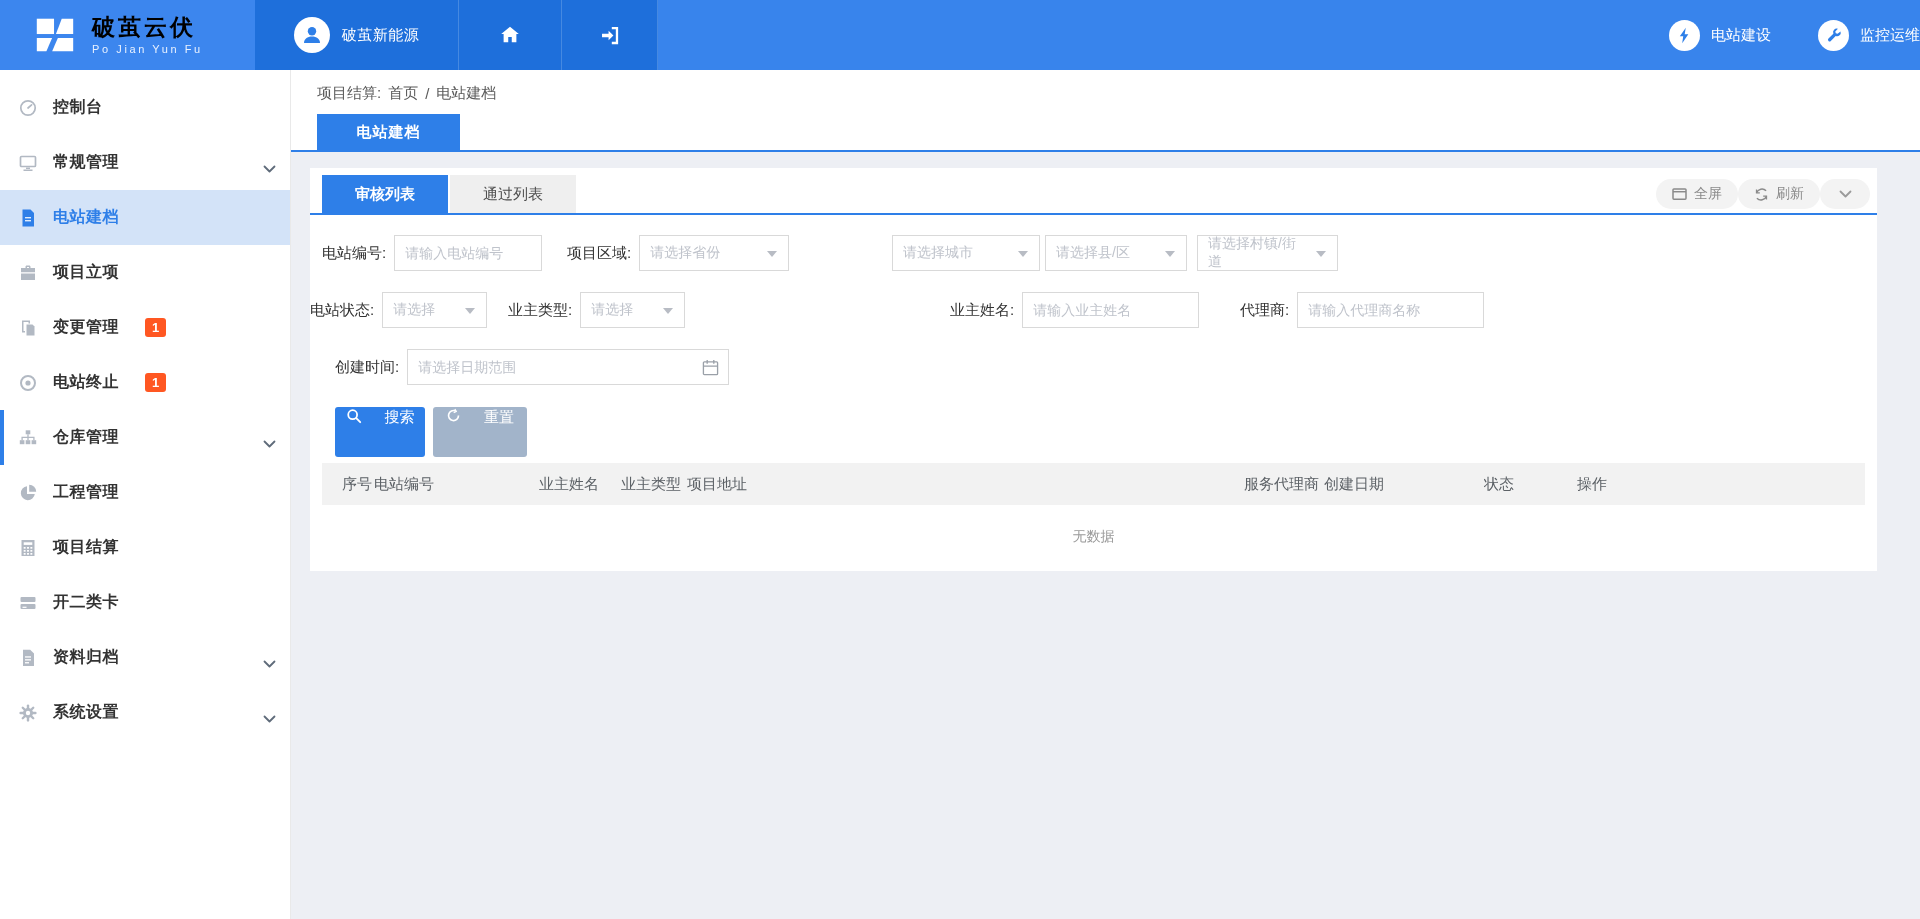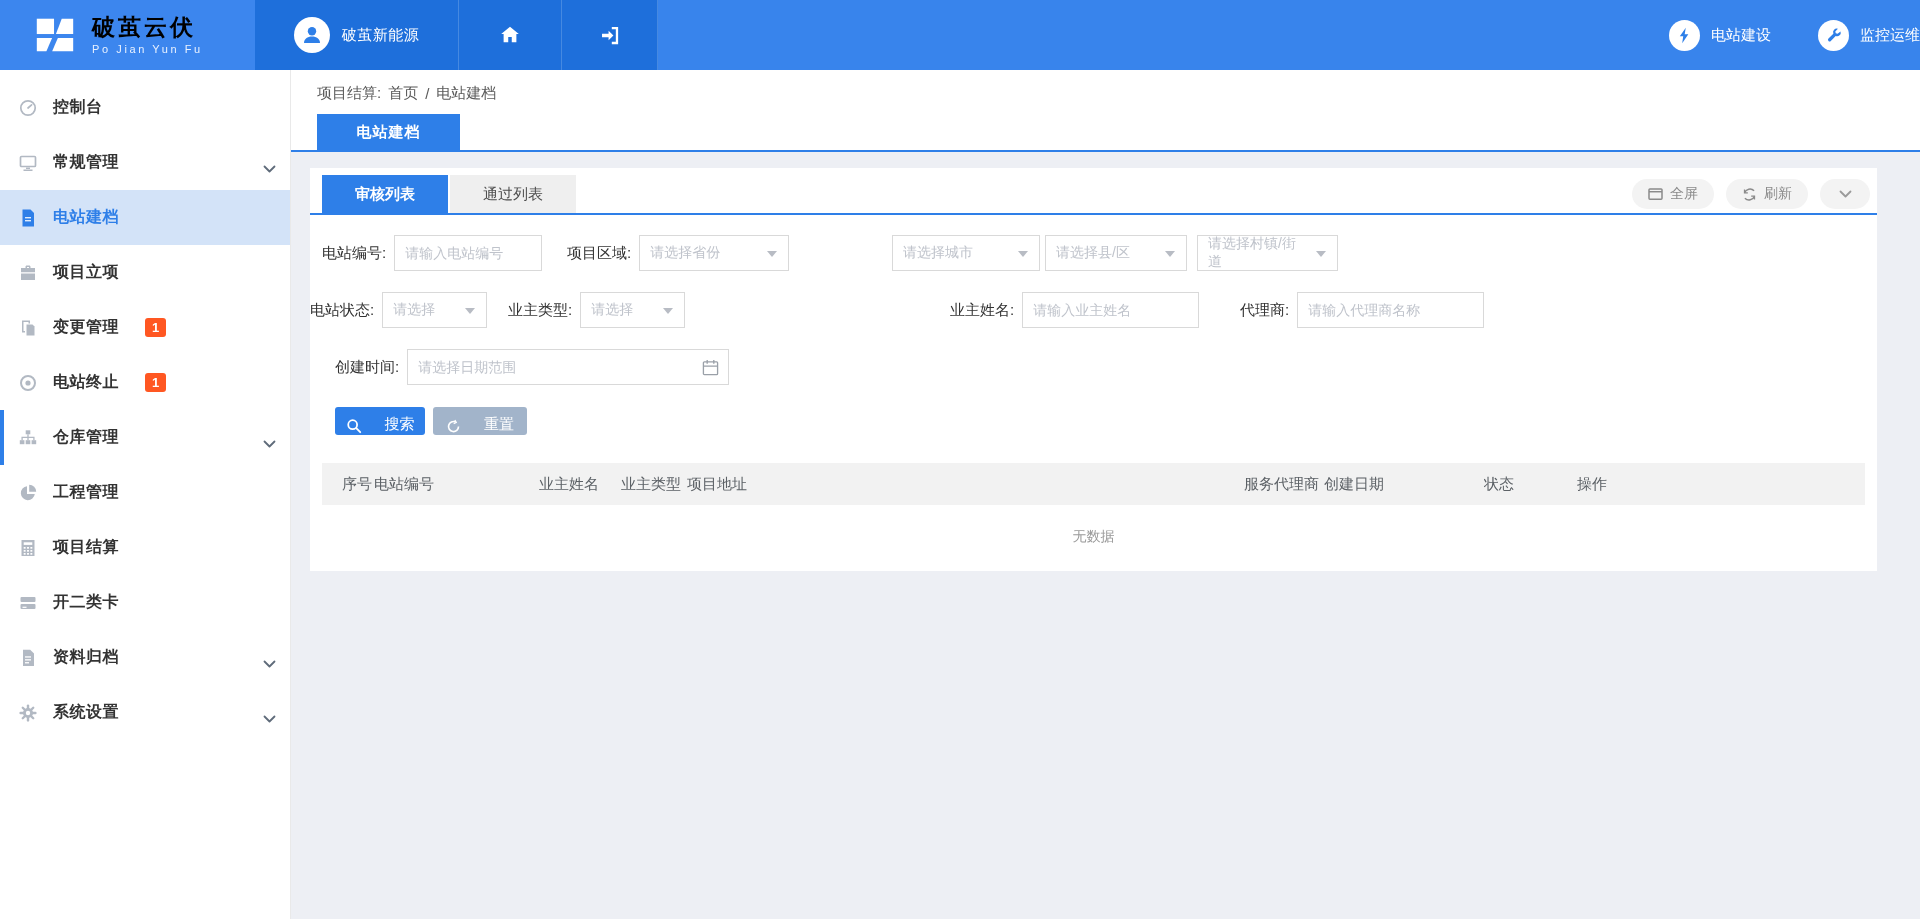--- a/index.html
+++ b/index.html
@@ -44,38 +44,38 @@
   .crumb-strip{position:relative;height:82px;background:#fff;border-bottom:2px solid var(--primary)}
   .crumb{position:absolute;left:26px;top:14px;font-size:15px;color:#5a5a5a;display:flex;gap:7px;align-items:center}
   .crumb a{color:#5a5a5a;text-decoration:none;cursor:pointer}
   .page-tab{position:absolute;left:26px;bottom:0;width:143px;height:36px;background:var(--primary);color:#fff;
             font-size:15px;font-weight:bold;display:flex;align-items:center;justify-content:center;letter-spacing:1px;cursor:pointer}
 
   .panel{position:absolute;left:19px;top:98px;width:1567px;height:403px;background:#fff}
   .tabs-row{position:relative;padding:7px 0 0 12px;height:47px;border-bottom:2px solid var(--primary);display:flex}
   .ptab{width:126px;height:38px;display:flex;align-items:center;justify-content:center;font-size:15px;background:#EFEFEF;color:#4d4d4d;cursor:pointer;margin-right:2px}
   .ptab.active{background:var(--primary);color:#fff;font-weight:bold}
-  .tools{position:absolute;right:7px;top:11px;display:flex;gap:12px;align-items:flex-start}
+  .tools{position:absolute;right:7px;top:11px;display:flex;gap:0;align-items:flex-start}
   .pill{height:30px;border-radius:15px;background:#F3F3F3;border:none;color:#8a8a8a;font-size:14px;
         display:flex;align-items:center;gap:7px;padding:0 16px;cursor:pointer;font-family:inherit}
   .pill.sm{width:50px;padding:0;justify-content:center;color:#9a9a9a}
 
   .filters{position:relative;height:228px;margin-top:20px}
   .f{position:absolute;display:flex;align-items:center;height:36px}
   .f label{color:#333;font-size:15px;margin-right:8px;white-space:nowrap}
   .inp{height:36px;border:1px solid #D9D9D9;padding:0 10px;font-size:14px;color:#333;outline:none;font-family:inherit;background:#fff}
   .inp::placeholder{color:#BFC3CB}
   .sel{height:36px;border:1px solid #D9D9D9;display:flex;align-items:center;padding:0 28px 0 10px;position:relative;
        color:#BFC3CB;font-size:14px;cursor:pointer;background:#fff}
   .tri{position:absolute;right:11px;top:50%;margin-top:-2px;width:0;height:0;
        border-left:5px solid transparent;border-right:5px solid transparent;border-top:6px solid #B8BCC4}
   .date-box{position:relative;display:flex;align-items:center}
   .date-box .cal{position:absolute;right:10px;display:flex}
-  .btn{position:absolute;height:28px;border:none;border-radius:3px;color:#fff;font-size:15px;display:flex;
-       align-items:flex-end;justify-content:center;gap:23px;cursor:pointer;font-family:inherit}
+  .btn{position:absolute;height:50px;border:none;border-radius:3px;color:#fff;font-size:15px;display:flex;
+       align-items:flex-start;justify-content:center;gap:23px;cursor:pointer;font-family:inherit}
   .btn-search{left:25px;top:172px;width:90px;background:var(--primary)}
   .btn-reset{left:123px;top:172px;width:94px;background:var(--resetBtn)}
 
   .tbl{margin:0 12px}
   .thead{display:flex;height:42px;background:#F2F2F2;align-items:center;color:#5C6166;font-size:15px}
   .th{flex:none;white-space:nowrap;overflow:hidden}
   .th1{width:52px;padding-left:20px}.th2{width:165px}.th3{width:82px}.th4{width:66px}.th5{width:557px}
   .th6{width:80px}.th7{width:160px}.th8{width:93px}.th9{flex:1}
   .empty{height:64px;display:flex;align-items:center;justify-content:center;color:#999;font-size:14px}
 </style>

